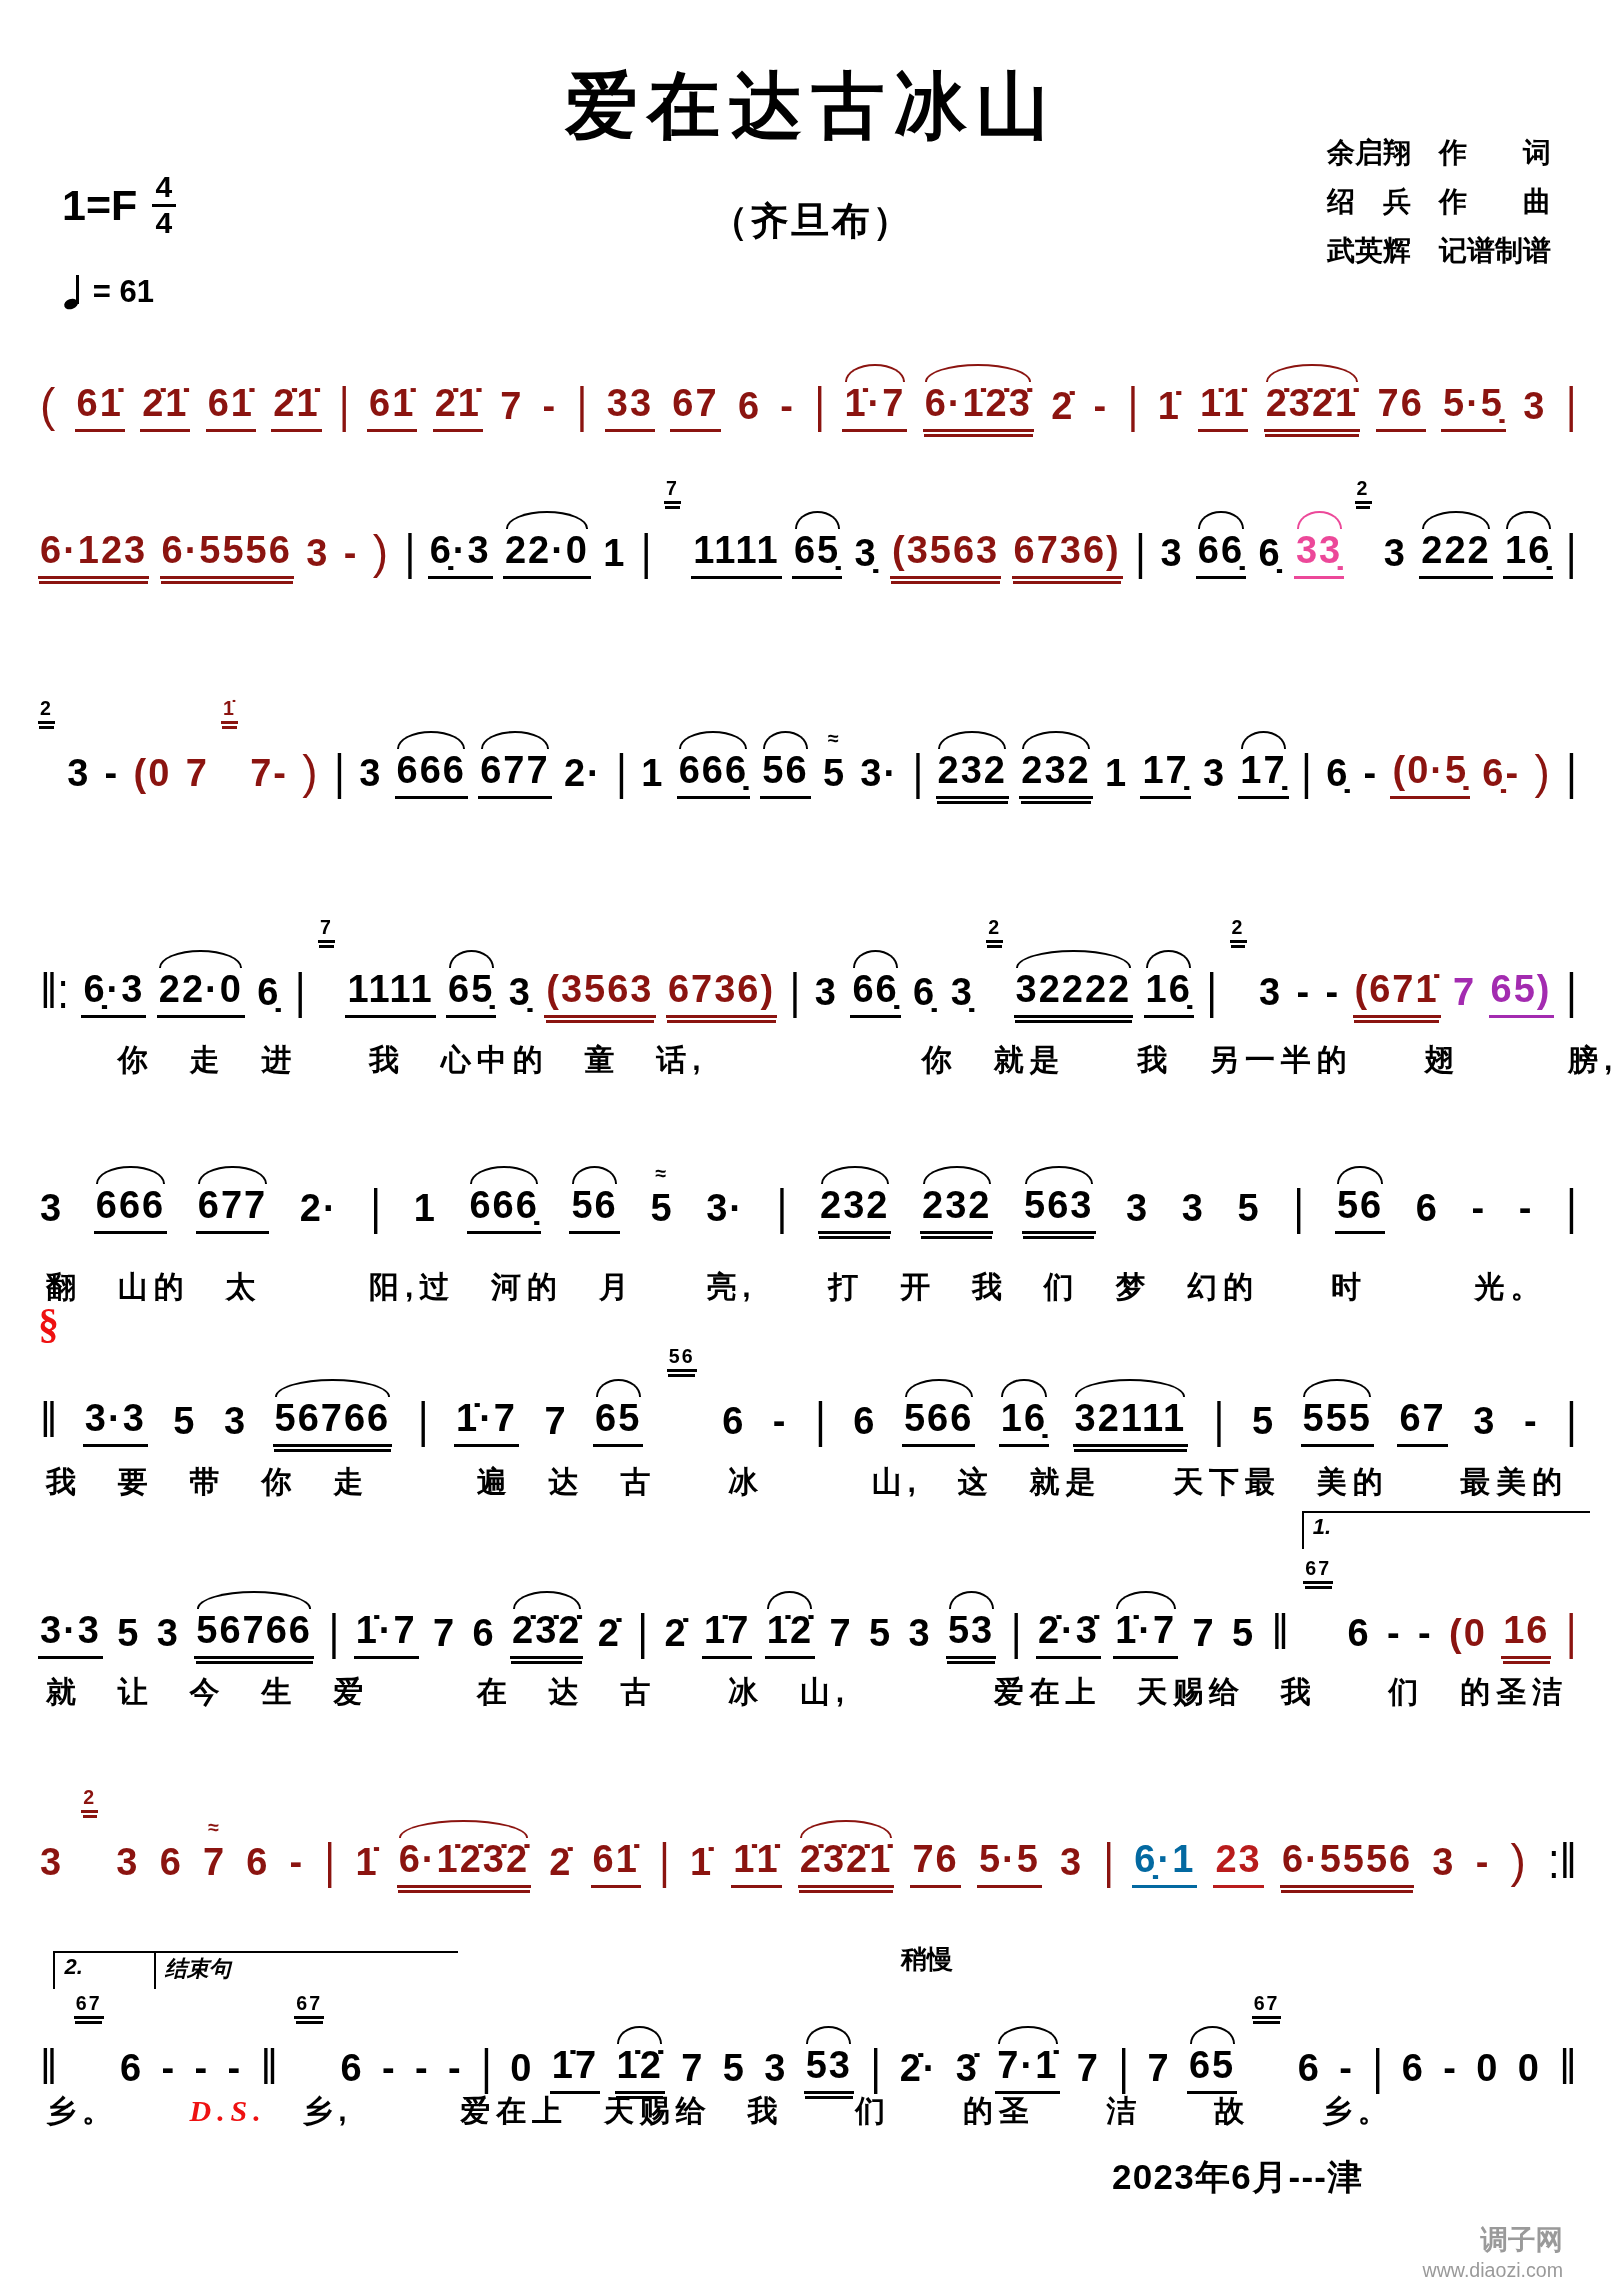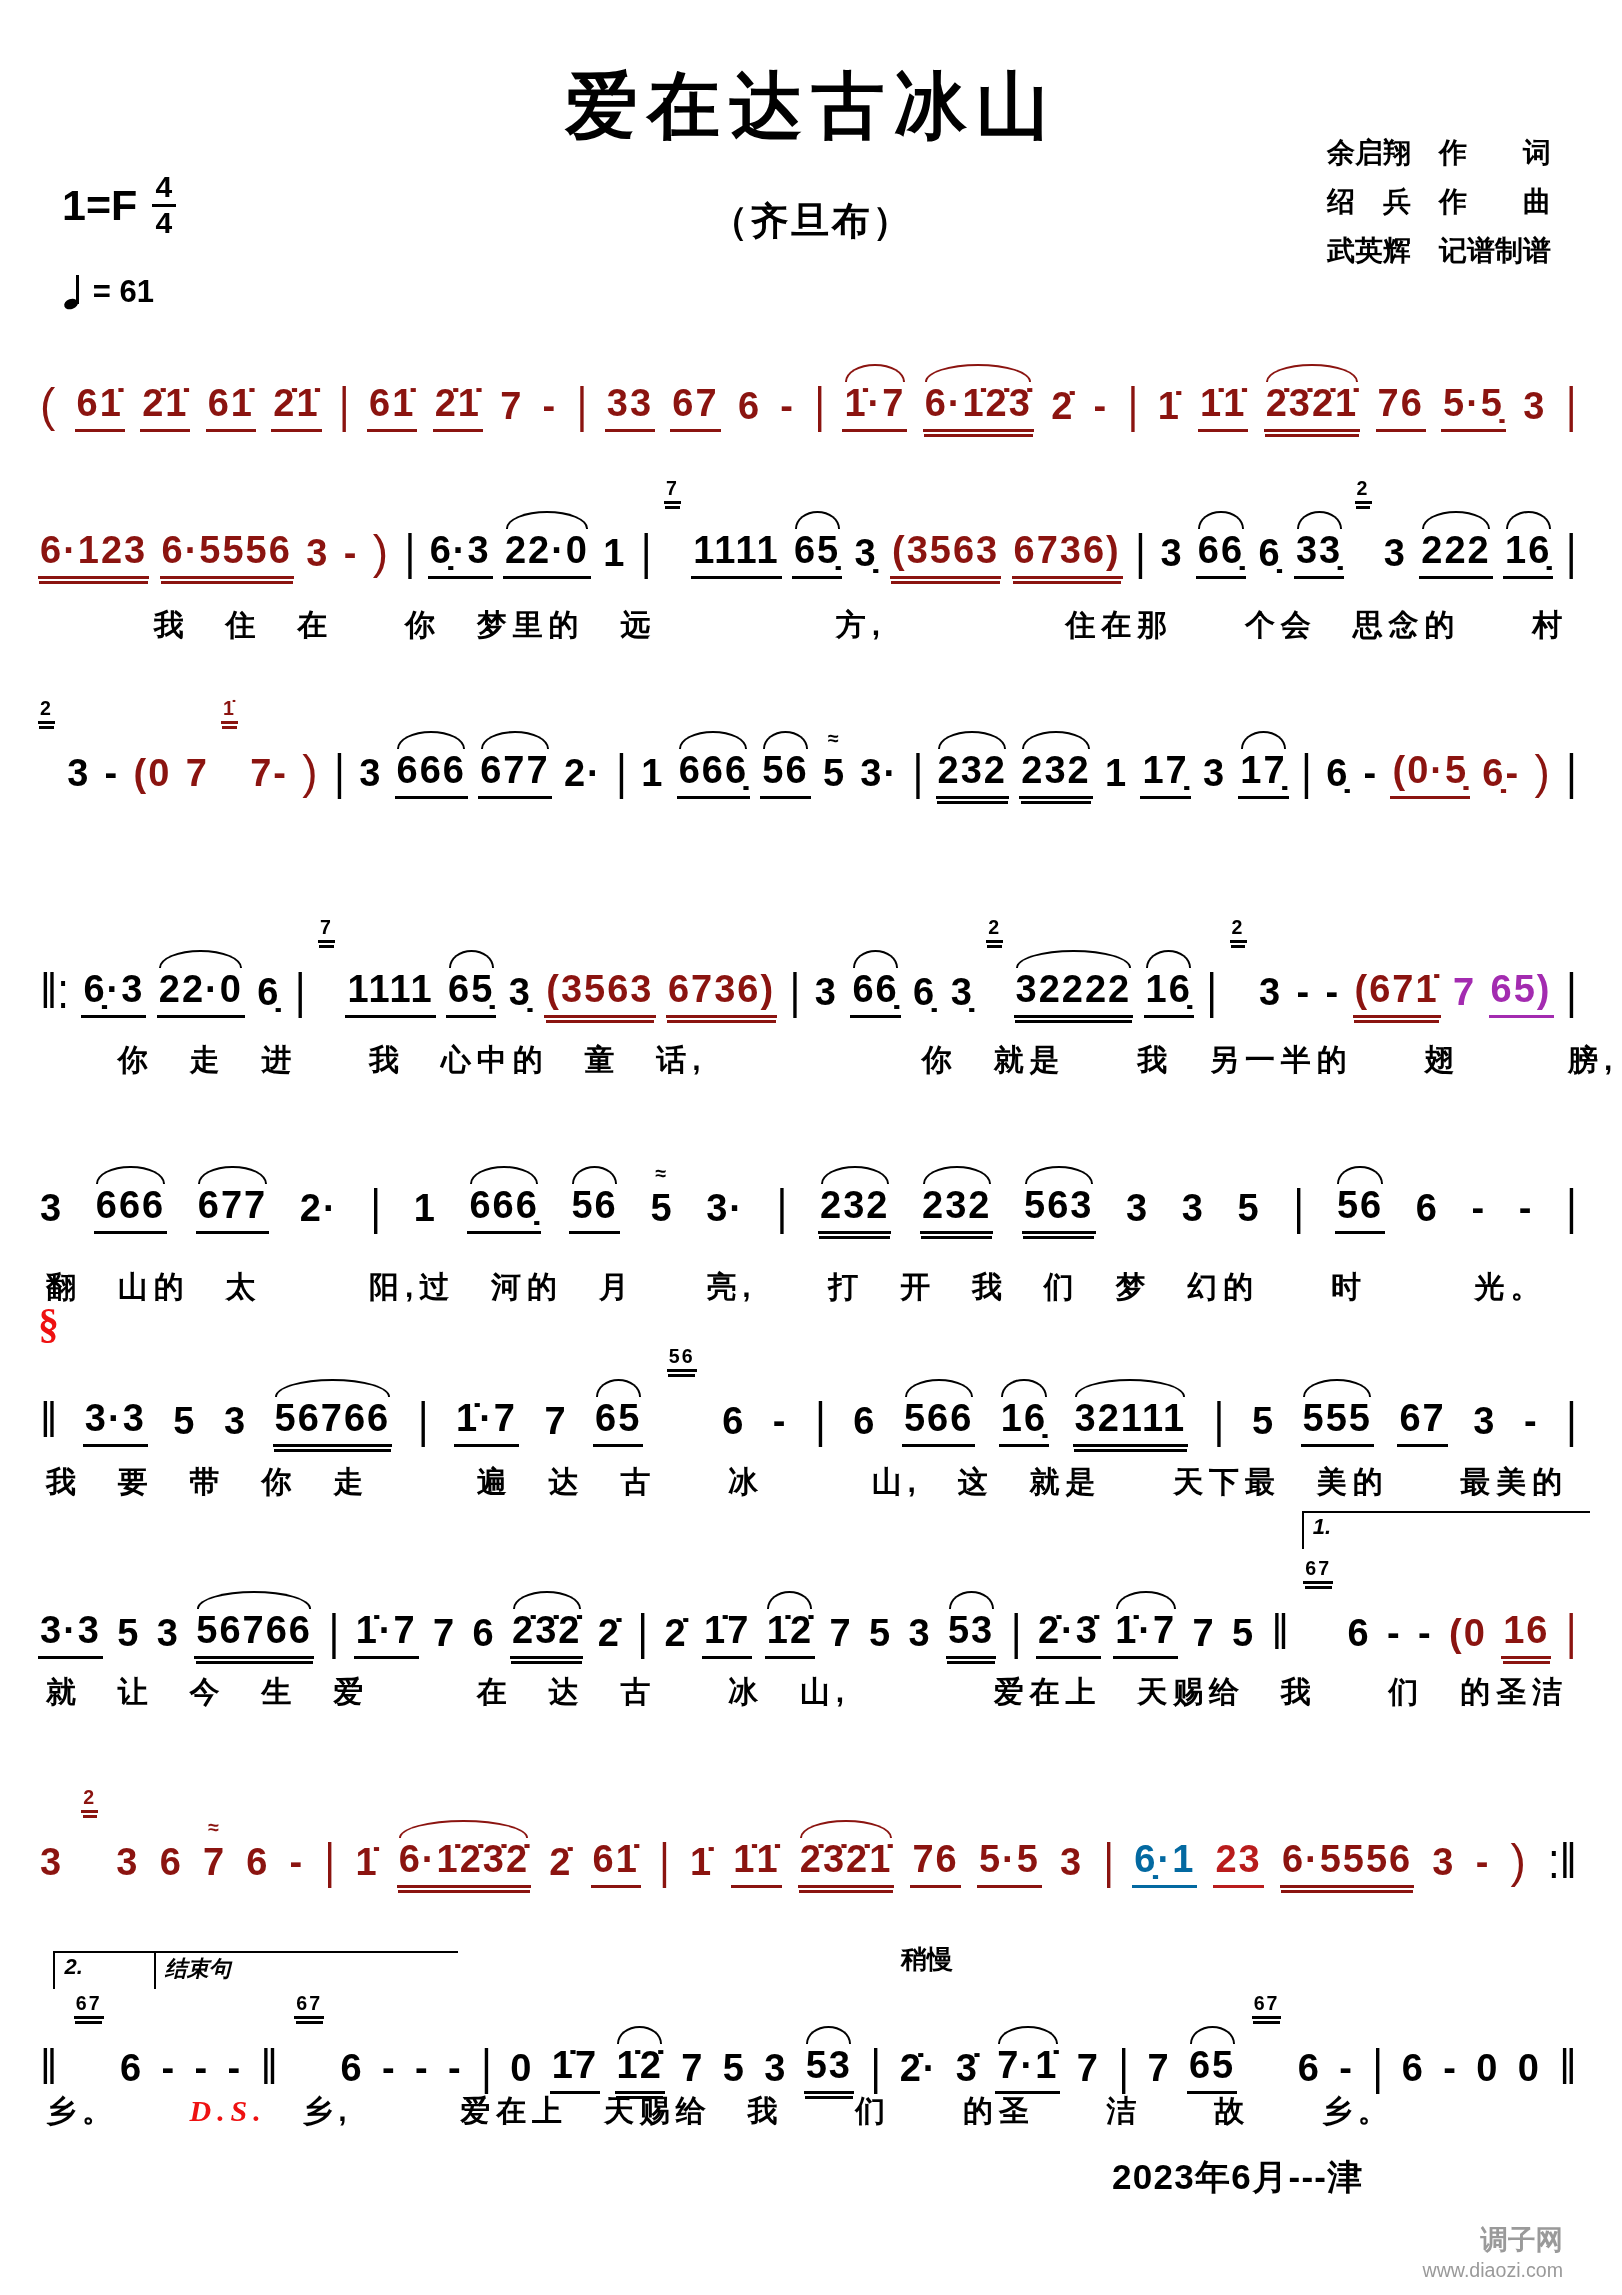--- a/index.html
+++ b/index.html
@@ -126,28 +126,27 @@
         <span class="note u2 grace" style="color: rgb(0, 0, 0);">7</span>
         <span class="note u1" style="color: rgb(0, 0, 0);">1111</span>
         <span class="note u1 arc" style="color: rgb(0, 0, 0);">65̣</span>
         <span class="note" style="color: rgb(0, 0, 0);">3̣</span>
         <span class="note u2" style="color: rgb(139, 20, 16);">(3563</span>
         <span class="note u2" style="color: rgb(139, 20, 16);">6736)</span>
         <span class="note bar" style="color: rgb(0, 0, 0);">|</span>
         <span class="note" style="color: rgb(0, 0, 0);">3</span>
         <span class="note u1 arc" style="color: rgb(0, 0, 0);">66̣</span>
         <span class="note" style="color: rgb(0, 0, 0);">6̣</span>
-        <span class="note u1 arc" style="color: #000000;">33̣</span>
+        <span class="note u1 arc" style="color: #ec4899;">33̣</span>
         <span class="note u2 grace" style="color: rgb(0, 0, 0);">2</span>
         <span class="note" style="color: rgb(0, 0, 0);">3</span>
         <span class="note u1 arc" style="color: rgb(0, 0, 0);">222</span>
         <span class="note u1 arc" style="color: rgb(0, 0, 0);">16̣</span>
         <span class="note bar" style="color: rgb(0, 0, 0);">|</span>
       </div>
-      <div class="lyric" style="top: 605px;"><span>　　　我　住　在　　你　梦里的　远　　　　　方,　　　　　住在那　　个会　思念的　　村</span></div>
       <div class="music-line" style="top: 707px;">
         <span class="note u2 grace" style="color: rgb(0, 0, 0);">2</span>
         <span class="note" style="color: rgb(0, 0, 0);">3</span>
         <span class="note" style="color: rgb(0, 0, 0);">-</span>
         <span class="note" style="color: rgb(139, 20, 16);">(0</span>
         <span class="note" style="color: rgb(139, 20, 16);">7</span>
         <span class="note u2 grace" style="color: rgb(139, 20, 16);">1̇</span>
         <span class="note" style="color: rgb(139, 20, 16);">7-</span>
         <span class="note paren" style="color: rgb(139, 20, 16);">)</span>
         <span class="note bar" style="color: rgb(0, 0, 0);">|</span>

